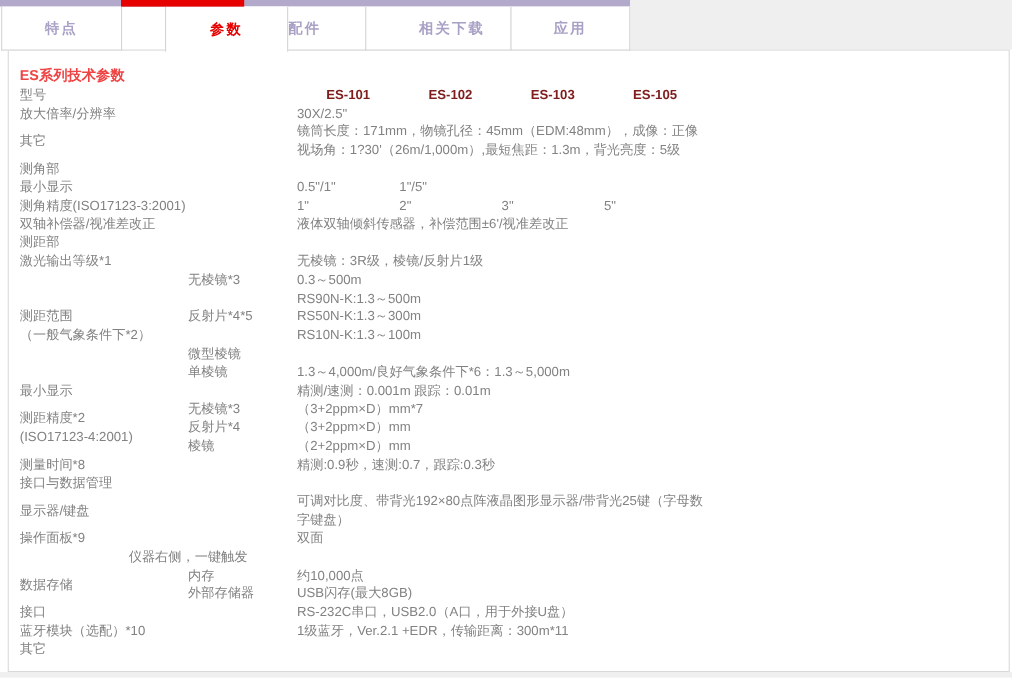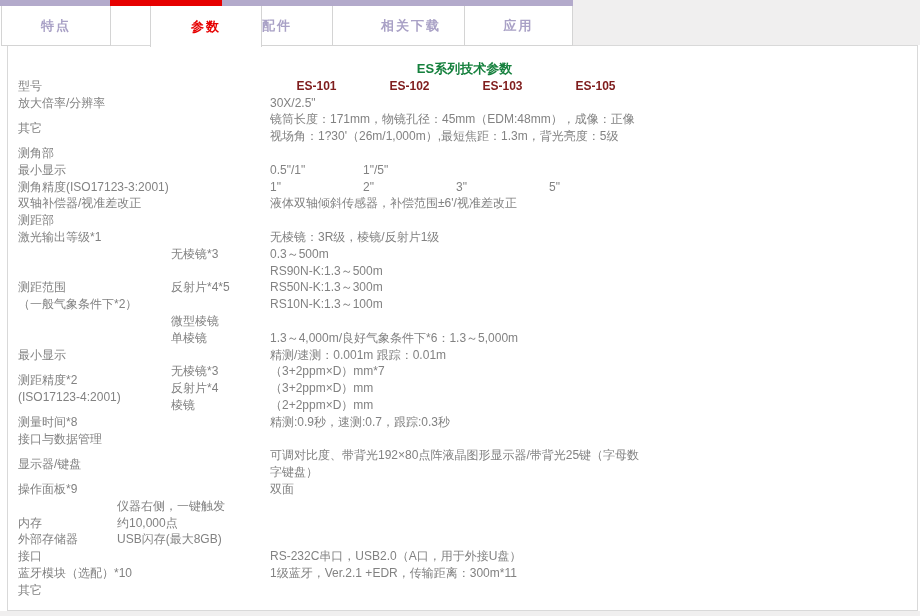--- a/index.html
+++ b/index.html
@@ -33,21 +33,21 @@
   
   .content{
     position:absolute;left:7px;top:45px;width:911px;height:566px;box-sizing:border-box;
     background:#fff;border:1px solid #d9d9d9;
     padding:15px 6px 0 10px;overflow:hidden;
     font-size:12px;color:var(--text,#828282);z-index:1;
   }
   .bottom-gray{position:absolute;left:0;top:611px;width:920px;height:5px;background:var(--panelgray,#f0efef);}
 
   
-  .table-title{font-size:13px;font-weight:bold;color:#15803d;line-height:16.8px;white-space:nowrap;text-align:center;}
+  .table-title{font-size:13px;font-weight:bold;color:#ef4444;line-height:16.8px;white-space:nowrap;}
   .trow{display:flex;line-height:16.8px;min-height:16.8px;white-space:nowrap;}
   .c1{width:153px;flex:none;}
   .c2{width:99px;flex:none;}
   .c3{flex:1;}
   .cols{display:flex;}
   .colspan{width:93px;flex:none;display:inline-block;}
   .model{font-weight:bold;color:#7f1d1d;text-align:center;}
   .group{display:flex;white-space:nowrap;}
   .glabel{width:153px;flex:none;display:flex;flex-direction:column;justify-content:center;}
   .gline{line-height:16.8px;}
@@ -235,20 +235,23 @@
         <div class="trow">
           <div class="c1">操作面板*9</div>
           <div class="c2"></div>
           <div class="c3">双面</div>
         </div>
         <div class="trow">
           <div class="c2"></div>
           <div class="c3">仪器右侧，一键触发</div>
         </div>
         <div class="group">
+          <div class="glabel">
+            <div class="gline">数据存储</div>
+          </div>
           <div class="gbody">
             <div class="trow">
               <div class="c2">内存</div>
               <div class="c3">约10,000点</div>
             </div>
             <div class="trow">
               <div class="c2">外部存储器</div>
               <div class="c3">USB闪存(最大8GB)</div>
             </div>
           </div>

